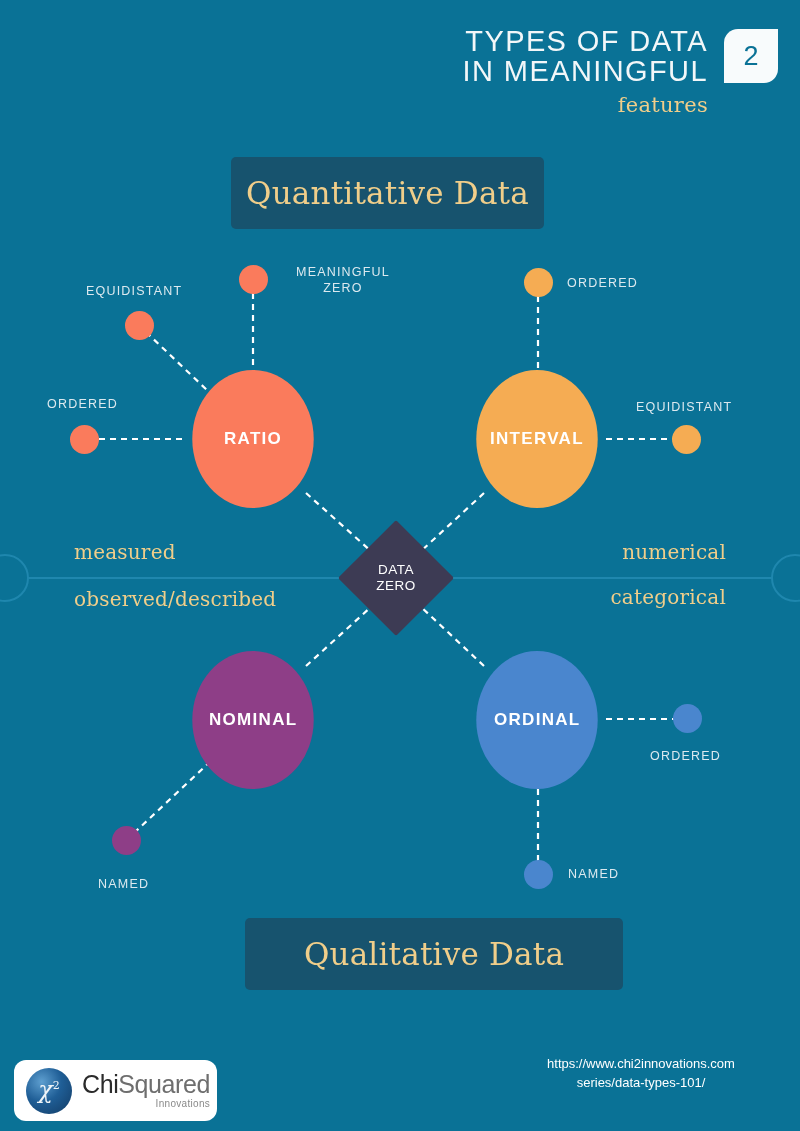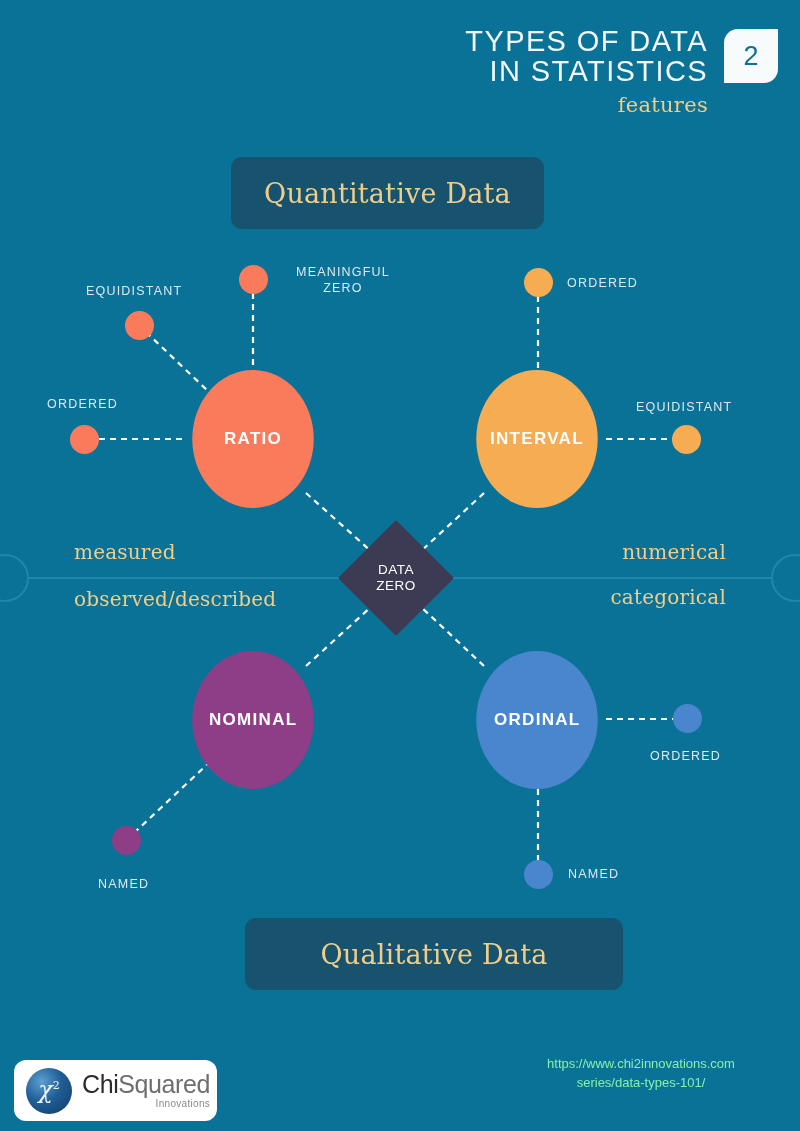--- a/index.html
+++ b/index.html
@@ -54,27 +54,27 @@
     display: flex;
     align-items: center;
     justify-content: center;
     font-weight: 400;
   }
 
   
   .banner {
     position: absolute;
     background: #17536E;
-    border-radius: 11px;
+    border-radius: 5px;
     display: flex;
     align-items: center;
     justify-content: center;
     color: #F0CE8A;
     font-family: "DejaVu Serif", serif;
-    font-size: 27px;
+    font-size: 31px;
     letter-spacing: 0.2px;
   }
   #banner-top    { left: 231px; top: 157px; width: 313px; height: 72px; }
   #banner-bottom { left: 245px; top: 918px; width: 378px; height: 72px; }
 
   
   .node {
     position: absolute;
     border-radius: 50%;
     display: flex;
@@ -221,21 +221,21 @@
     margin-top: 2px;
     letter-spacing: 0.3px;
   }
 
   #footer-url {
     position: absolute;
     right: 14px;
     top: 1054px;
     width: 290px;
     text-align: center;
-    color: #86efac;
+    color: #ffffff;
     font-size: 13px;
     line-height: 19px;
   }
 </style>
 </head>
 <body>
 
 <svg id="canvas" viewBox="0 0 800 1131">
   <g stroke="#FFFFFF" stroke-width="2.2" stroke-dasharray="6 5" fill="none">
 
@@ -254,21 +254,21 @@
     <line x1="306" y1="493" x2="372" y2="552"></line>
     <line x1="484" y1="493" x2="420" y2="552"></line>
     <line x1="306" y1="666" x2="372" y2="606"></line>
     <line x1="484" y1="666" x2="420" y2="606"></line>
   </g>
 </svg>
 
 <div class="header">
   <div class="header-title">
     <div>TYPES OF DATA</div>
-    <div>IN STATISTICS</div>
+    <div>IN MEANINGFUL</div>
   </div>
   <div class="header-sub">features</div>
 </div>
 <div class="badge">2</div>
 
 <div class="banner" id="banner-top">Quantitative Data</div>
 <div class="banner" id="banner-bottom">Qualitative Data</div>
 
 <div id="axis-line"></div>
 <div class="axis-end" id="axis-end-left"></div>

